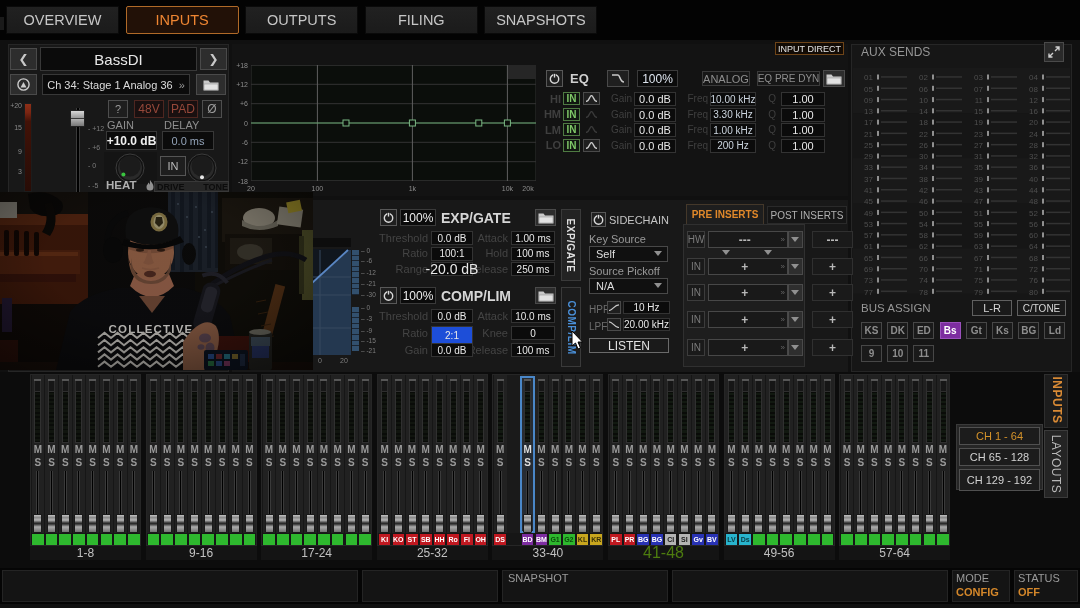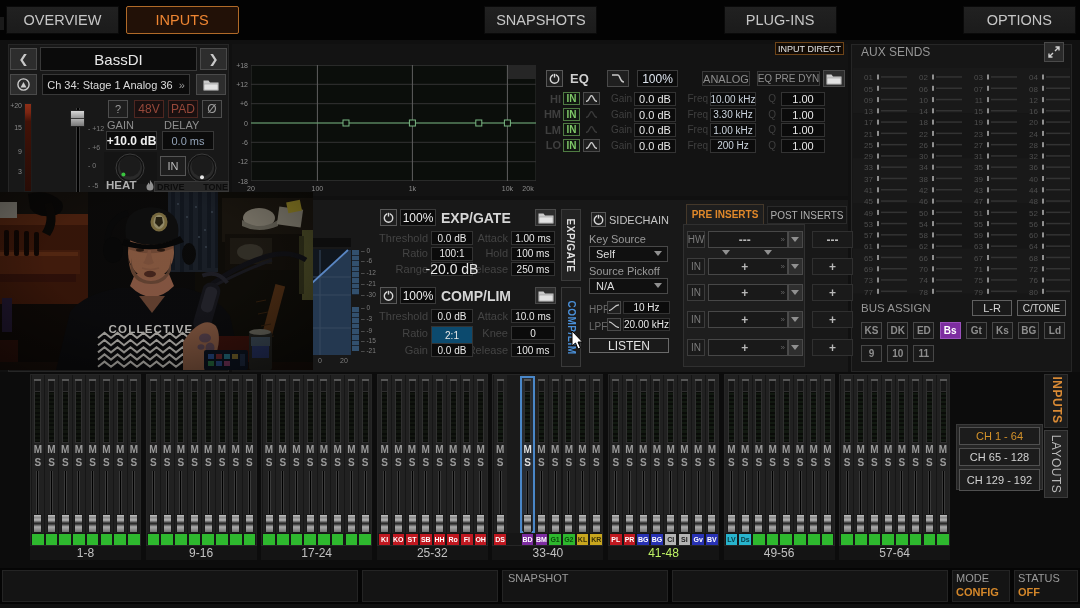--- a/index.html
+++ b/index.html
@@ -6,23 +6,23 @@
 #page div{position:absolute;box-sizing:border-box;}
 .t{display:flex;align-items:center;justify-content:center;white-space:nowrap;}
 .tl{display:flex;align-items:center;justify-content:flex-start;white-space:nowrap;}
 .tr{display:flex;align-items:center;justify-content:flex-end;white-space:nowrap;}
 svg{position:absolute;display:block;}
 </style></head><body>
 <div id="page">
 <div class="" style="left:0px;top:0px;width:1080px;height:40px;background:#030303;"></div>
 <div class="t" style="left:6.0px;top:6px;width:113px;height:28px;background:linear-gradient(#212121,#1b1b1b);border:1px solid #0a0a0a;color:#c6c6c6;font-size:14.5px;">OVERVIEW</div>
 <div class="t" style="left:125.6px;top:6px;width:113px;height:28px;background:#221107;border:1px solid #b06a28;color:#ef8632;font-size:14.5px;border-radius:2px;">INPUTS</div>
+<div class="t" style="left:245.2px;top:6px;width:113px;height:28px;background:linear-gradient(#212121,#1b1b1b);border:1px solid #0a0a0a;color:#c6c6c6;font-size:14.5px;">OUTPUTS</div>
+<div class="t" style="left:364.79999999999995px;top:6px;width:113px;height:28px;background:linear-gradient(#212121,#1b1b1b);border:1px solid #0a0a0a;color:#c6c6c6;font-size:14.5px;">FILING</div>
 <div class="t" style="left:484.4px;top:6px;width:113px;height:28px;background:linear-gradient(#212121,#1b1b1b);border:1px solid #0a0a0a;color:#c6c6c6;font-size:14.5px;">SNAPSHOTS</div>
-<div class="t" style="left:723.5999999999999px;top:6px;width:113px;height:28px;background:linear-gradient(#212121,#1b1b1b);border:1px solid #0a0a0a;color:#c6c6c6;font-size:14.5px;">PLUG-INS</div>
-<div class="t" style="left:962.8px;top:6px;width:113px;height:28px;background:linear-gradient(#212121,#1b1b1b);border:1px solid #0a0a0a;color:#c6c6c6;font-size:14.5px;">OPTIONS</div>
 <div class="" style="left:0px;top:17px;width:4px;height:13px;background:#1a1a1a;"></div>
 <div class="" style="left:0px;top:40px;width:1080px;height:332px;background:#101010;"></div>
 <div class="" style="left:8px;top:44px;width:221px;height:328px;background:#181818;border:1px solid #262626;"></div>
 <div class="t" style="left:10px;top:48px;width:27px;height:22px;background:#2d2d2d;border:1px solid #4a4a4a;color:#c8c8c8;font-size:12px;">❮</div>
 <div class="t" style="left:40px;top:47px;width:157px;height:24px;background:#0b0b0b;border:1px solid #383838;color:#e8e8e8;font-size:15px;">BassDI</div>
 <div class="t" style="left:200px;top:48px;width:27px;height:22px;background:#2d2d2d;border:1px solid #4a4a4a;color:#c8c8c8;font-size:12px;">❯</div>
 <div class="" style="left:10px;top:74px;width:27px;height:21px;background:#2d2d2d;border:1px solid #4a4a4a;"></div>
 <svg style="left:16px;top:77px" width="15" height="15" viewBox="0 0 15 15">
       <circle cx="7.5" cy="7.5" r="5.6" fill="none" stroke="#cccccc" stroke-width="1.4"></circle>
       <path d="M4.5 10.5 L7.5 5 L10.5 10.5 Z" fill="#cccccc"></path>
@@ -500,21 +500,21 @@
 <svg style="left:538px;top:290px" width="16" height="12" viewBox="0 0 16 12">
       <path d="M0.5 1.5 h5 l1.5 2 h8.5 v8 h-15 z" fill="#c9c9c9"></path>
       <path d="M1 5 h14 v6 h-14 z" fill="#e2e2e2" stroke="#8a8a8a" stroke-width="0.5"></path>
     </svg>
 <div class="tr" style="left:360px;top:309px;width:68px;height:13px;color:#444;font-size:11px;justify-content:flex-end;">Threshold</div>
 <div class="tr" style="left:444px;top:309px;width:64px;height:13px;color:#444;font-size:11px;justify-content:flex-end;">Attack</div>
 <div class="t" style="left:431px;top:309px;width:42px;height:14px;background:#0b0b0b;border:1px solid #333;color:#e8e8e8;font-size:10px;">0.0 dB</div>
 <div class="t" style="left:511px;top:309px;width:44px;height:14px;background:#0b0b0b;border:1px solid #333;color:#e8e8e8;font-size:10px;">10.0 ms</div>
 <div class="tr" style="left:360px;top:326px;width:68px;height:13px;color:#444;font-size:11px;justify-content:flex-end;">Ratio</div>
 <div class="tr" style="left:444px;top:326px;width:64px;height:13px;color:#444;font-size:11px;justify-content:flex-end;">Knee</div>
-<div class="t" style="left:431px;top:326px;width:42px;height:18px;background:#0c4a6e;border:1px solid #333;color:#e8e8e8;font-size:10px;">2:1</div>
+<div class="t" style="left:431px;top:326px;width:42px;height:18px;background:#1d4ed8;border:1px solid #333;color:#e8e8e8;font-size:10px;">2:1</div>
 <div class="t" style="left:511px;top:326px;width:44px;height:14px;background:#0b0b0b;border:1px solid #333;color:#e8e8e8;font-size:10px;">0</div>
 <div class="tr" style="left:360px;top:343px;width:68px;height:13px;color:#444;font-size:11px;justify-content:flex-end;">Gain</div>
 <div class="tr" style="left:444px;top:343px;width:64px;height:13px;color:#444;font-size:11px;justify-content:flex-end;">Release</div>
 <div class="t" style="left:431px;top:343px;width:42px;height:14px;background:#0b0b0b;border:1px solid #333;color:#e8e8e8;font-size:10px;">0.0 dB</div>
 <div class="t" style="left:511px;top:343px;width:44px;height:14px;background:#0b0b0b;border:1px solid #333;color:#e8e8e8;font-size:10px;">100 ms</div>
 <div class="" style="left:561px;top:209px;width:20px;height:72px;background:#232323;border:1px solid #3a3a3a;"></div>
 <div class="t" style="left:561px;top:209px;width:20px;height:72px;">
       <span style="transform:rotate(90deg);display:block;white-space:nowrap;font-size:10px;color:#e0e0e0;font-weight:bold;letter-spacing:0.5px;">EXP/GATE</span>
     </div>
 <div class="" style="left:561px;top:287px;width:20px;height:80px;background:#1c1c1c;border:1px solid #3a3a3a;"></div>
@@ -978,21 +978,21 @@
 <div class="" style="left:592.7399999999999px;top:379px;width:7px;height:64px;background:repeating-linear-gradient(#111810 0 2.4px,#090b08 2.4px 4.2px);border:1px solid #303030;"></div>
 <div class="" style="left:592.7399999999999px;top:379px;width:7px;height:13px;background:#161616;border:1px solid #2e2e2e;"></div>
 <div class="" style="left:592.7399999999999px;top:379px;width:7px;height:2px;background:#565656;"></div>
 <div class="t" style="left:590.2399999999999px;top:444px;width:12px;height:11px;color:#9a9a9a;font-size:10px;font-weight:bold;">M</div>
 <div class="t" style="left:590.2399999999999px;top:457px;width:12px;height:11px;color:#9a9a9a;font-size:10px;font-weight:bold;">S</div>
 <div class="" style="left:594.7399999999999px;top:471px;width:3px;height:62px;background:#000;border-left:1px solid #3a3a3a;border-right:1px solid #3a3a3a;"></div>
 <div class="" style="left:591.7399999999999px;top:514px;width:9px;height:19px;background:linear-gradient(#c4c4c4 0,#8a8a8a 15%,#b5b5b5 30%,#2a2a2a 48%,#2a2a2a 52%,#acacac 70%,#707070);border:1px solid #1a1a1a;border-radius:1px;"></div>
 <div class="t" style="left:590.4399999999999px;top:534px;width:11.6px;height:11px;background:#c8a61e;color:#3a3208;font-size:7px;font-weight:bold;">KR</div>
 <div class="" style="left:608.0px;top:374px;width:111px;height:172px;background:#161616;border:1px solid #262626;"></div>
 <div class="" style="left:608.0px;top:546px;width:111px;height:14px;background:#141414;"></div>
-<div class="t" style="left:608.0px;top:546px;width:111px;height:13px;color:#bef264;font-size:12px;">41-48</div>
+<div class="t" style="left:608.0px;top:546px;width:111px;height:13px;color:#4d7c0f;font-size:16px;">41-48</div>
 <div class="" style="left:609.5px;top:375px;width:12.7px;height:158px;background:#212121;"></div>
 <div class="" style="left:612.3px;top:379px;width:7px;height:64px;background:repeating-linear-gradient(#111810 0 2.4px,#090b08 2.4px 4.2px);border:1px solid #303030;"></div>
 <div class="" style="left:612.3px;top:379px;width:7px;height:13px;background:#161616;border:1px solid #2e2e2e;"></div>
 <div class="" style="left:612.3px;top:379px;width:7px;height:2px;background:#565656;"></div>
 <div class="t" style="left:609.8px;top:444px;width:12px;height:11px;color:#9a9a9a;font-size:10px;font-weight:bold;">M</div>
 <div class="t" style="left:609.8px;top:457px;width:12px;height:11px;color:#9a9a9a;font-size:10px;font-weight:bold;">S</div>
 <div class="" style="left:614.3px;top:471px;width:3px;height:62px;background:#000;border-left:1px solid #3a3a3a;border-right:1px solid #3a3a3a;"></div>
 <div class="" style="left:611.3px;top:514px;width:9px;height:19px;background:linear-gradient(#c4c4c4 0,#8a8a8a 15%,#b5b5b5 30%,#2a2a2a 48%,#2a2a2a 52%,#acacac 70%,#707070);border:1px solid #1a1a1a;border-radius:1px;"></div>
 <div class="t" style="left:610.0px;top:534px;width:11.6px;height:11px;background:#c01820;color:#fff;font-size:7px;font-weight:bold;">PL</div>
 <div class="" style="left:623.22px;top:375px;width:12.7px;height:158px;background:#212121;"></div>

